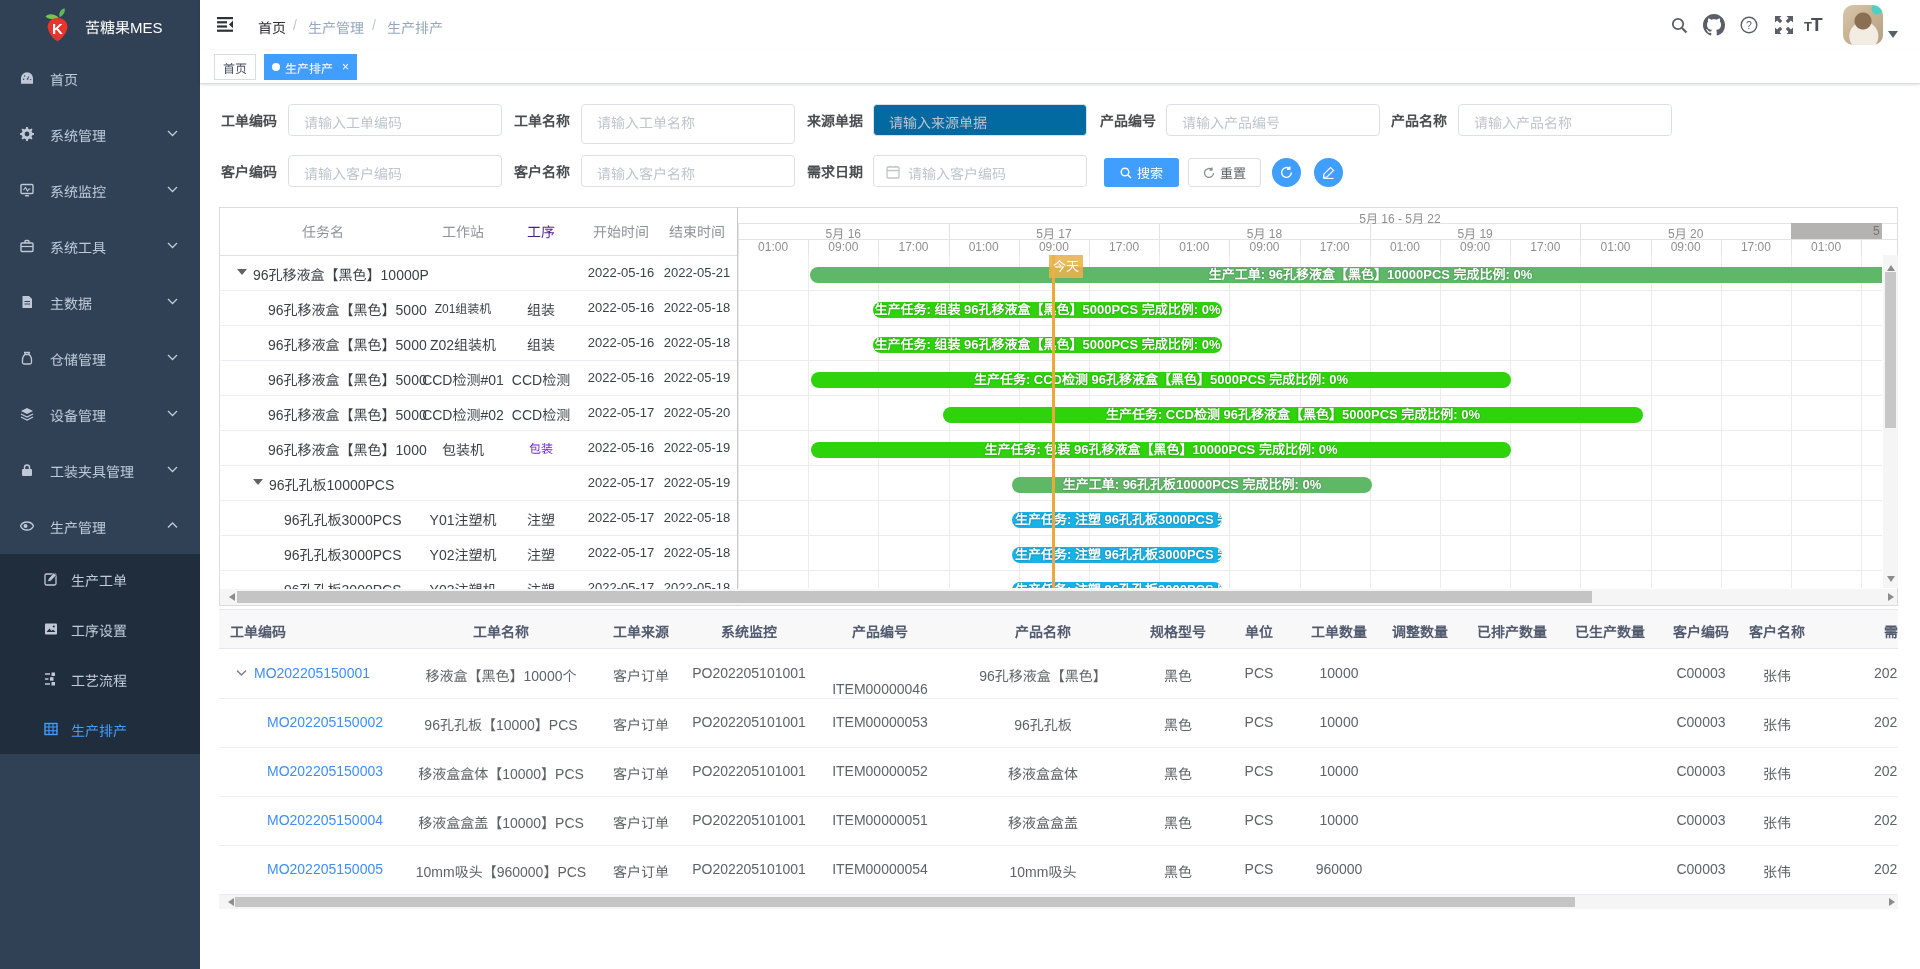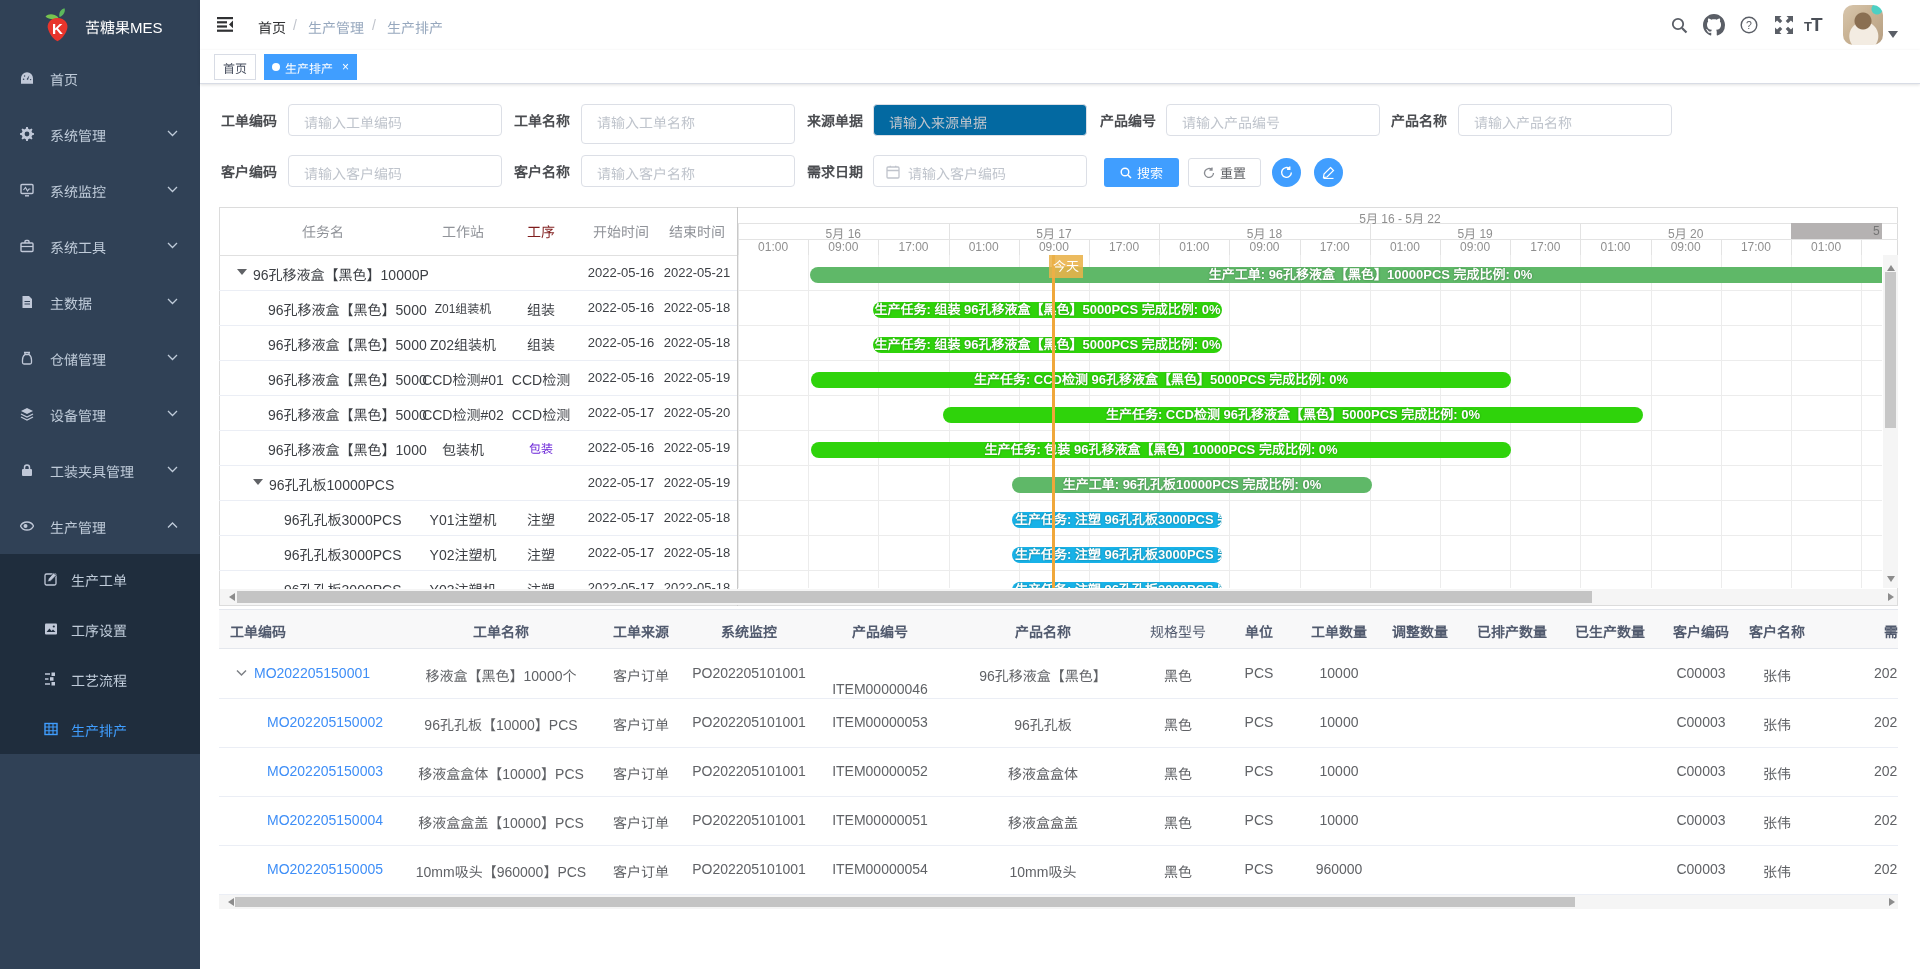--- a/index.html
+++ b/index.html
@@ -226,21 +226,21 @@
 <svg width="13" height="13" viewBox="0 0 13 13">
           <path d="M8.5 1.5 L11.5 4.5 L5 11 L1.5 11.5 L2 8 Z" fill="none" stroke="#fff" stroke-width="1.2"></path>
           <path d="M1.5 12.5 H11.5" stroke="#fff" stroke-width="1.2"></path>
         </svg>
       </div>
 </div>
 <div class="abs" style="left:219px;top:207px;width:1679px;height:399px;border:1px solid #dcdcdc;background:#fff"></div>
 <div class="abs" style="left:219px;top:207px;width:518px;height:398px;overflow:hidden">
 <div class="abs cc" style="left:104px;top:14px;font-size:14px;color:#909399;white-space:nowrap">任务名</div>
 <div class="abs cc" style="left:244px;top:14px;font-size:14px;color:#909399;white-space:nowrap">工作站</div>
-<div class="abs cc" style="left:322px;top:14px;font-size:14px;color:#7f1d1d;white-space:nowrap">工序</div>
+<div class="abs cc" style="left:322px;top:14px;font-size:14px;color:#4c1d95;white-space:nowrap">工序</div>
 <div class="abs cc" style="left:402px;top:14px;font-size:14px;color:#909399;white-space:nowrap">开始时间</div>
 <div class="abs cc" style="left:478px;top:14px;font-size:14px;color:#909399;white-space:nowrap">结束时间</div>
 <div class="abs" style="left:0;top:48px;width:518px;height:1px;background:#e0e0e0"></div>
 <div class="abs" style="left:0;top:83px;width:518px;height:1px;background:#ebeef5"></div>
 <div class="abs" style="left:18px;top:62px;width:0;height:0;border:5px solid transparent;border-top:6px solid #606266"></div>
 <div class="abs" style="left:34px;top:57px;width:175px;height:18px;overflow:hidden;font-size:14px;color:#3c3f44;white-space:nowrap">96孔移液盒【黑色】10000PCS</div>
 <div class="abs cc" style="left:402px;top:58px;font-size:13px;color:#3c3f44;white-space:nowrap">2022-05-16</div>
 <div class="abs cc" style="left:478px;top:58px;font-size:13px;color:#3c3f44;white-space:nowrap">2022-05-21</div>
 <div class="abs" style="left:0;top:118px;width:518px;height:1px;background:#ebeef5"></div>
 <div class="abs" style="left:49px;top:92px;width:159px;height:18px;overflow:hidden;font-size:14px;color:#3c3f44;white-space:nowrap">96孔移液盒【黑色】5000PCS</div>
@@ -399,21 +399,21 @@
 <div class="abs" style="left:237px;top:591px;width:1355px;height:12px;background:#c4c4c4"></div>
 <div class="abs" style="left:1888px;top:593px;width:0;height:0;border:4px solid transparent;border-left:6px solid #8c8c8c"></div>
 <div class="abs" style="left:219px;top:609px;width:1679px;height:299px;overflow:hidden">
 <div class="abs" style="left:0;top:0;width:100%;height:40px;background:#f8f8f9;border-top:1px solid #e4e7ed;border-bottom:1px solid #e4e7ed"></div>
 <div class="abs" style="left:11px;top:12px;font-size:14px;font-weight:bold;color:#515a6e;white-space:nowrap">工单编码</div>
 <div class="abs cc" style="left:282px;top:12px;font-size:14px;font-weight:bold;color:#515a6e;white-space:nowrap">工单名称</div>
 <div class="abs cc" style="left:422px;top:12px;font-size:14px;font-weight:bold;color:#515a6e;white-space:nowrap">工单来源</div>
 <div class="abs cc" style="left:530px;top:12px;font-size:14px;font-weight:bold;color:#515a6e;white-space:nowrap">系统监控</div>
 <div class="abs cc" style="left:661px;top:12px;font-size:14px;font-weight:bold;color:#515a6e;white-space:nowrap">产品编号</div>
 <div class="abs cc" style="left:824px;top:12px;font-size:14px;font-weight:bold;color:#515a6e;white-space:nowrap">产品名称</div>
-<div class="abs cc" style="left:959px;top:12px;font-size:14px;font-weight:normal;color:#515a6e;white-space:nowrap">规格型号</div>
+<div class="abs cc" style="left:959px;top:12px;font-size:14px;font-weight:bold;color:#515a6e;white-space:nowrap">规格型号</div>
 <div class="abs cc" style="left:1040px;top:12px;font-size:14px;font-weight:bold;color:#515a6e;white-space:nowrap">单位</div>
 <div class="abs cc" style="left:1120px;top:12px;font-size:14px;font-weight:bold;color:#515a6e;white-space:nowrap">工单数量</div>
 <div class="abs cc" style="left:1201px;top:12px;font-size:14px;font-weight:bold;color:#515a6e;white-space:nowrap">调整数量</div>
 <div class="abs cc" style="left:1293px;top:12px;font-size:14px;font-weight:bold;color:#515a6e;white-space:nowrap">已排产数量</div>
 <div class="abs cc" style="left:1391px;top:12px;font-size:14px;font-weight:bold;color:#515a6e;white-space:nowrap">已生产数量</div>
 <div class="abs cc" style="left:1482px;top:12px;font-size:14px;font-weight:bold;color:#515a6e;white-space:nowrap">客户编码</div>
 <div class="abs cc" style="left:1558px;top:12px;font-size:14px;font-weight:bold;color:#515a6e;white-space:nowrap">客户名称</div>
 <div class="abs" style="left:1665px;top:12px;font-size:14px;font-weight:bold;color:#515a6e;white-space:nowrap">需求日期</div>
 <div class="abs" style="left:0;top:89px;width:100%;height:1px;background:#ebeef5"></div>
 <svg class="abs" style="left:17px;top:60px" width="11" height="8" viewBox="0 0 11 8">

